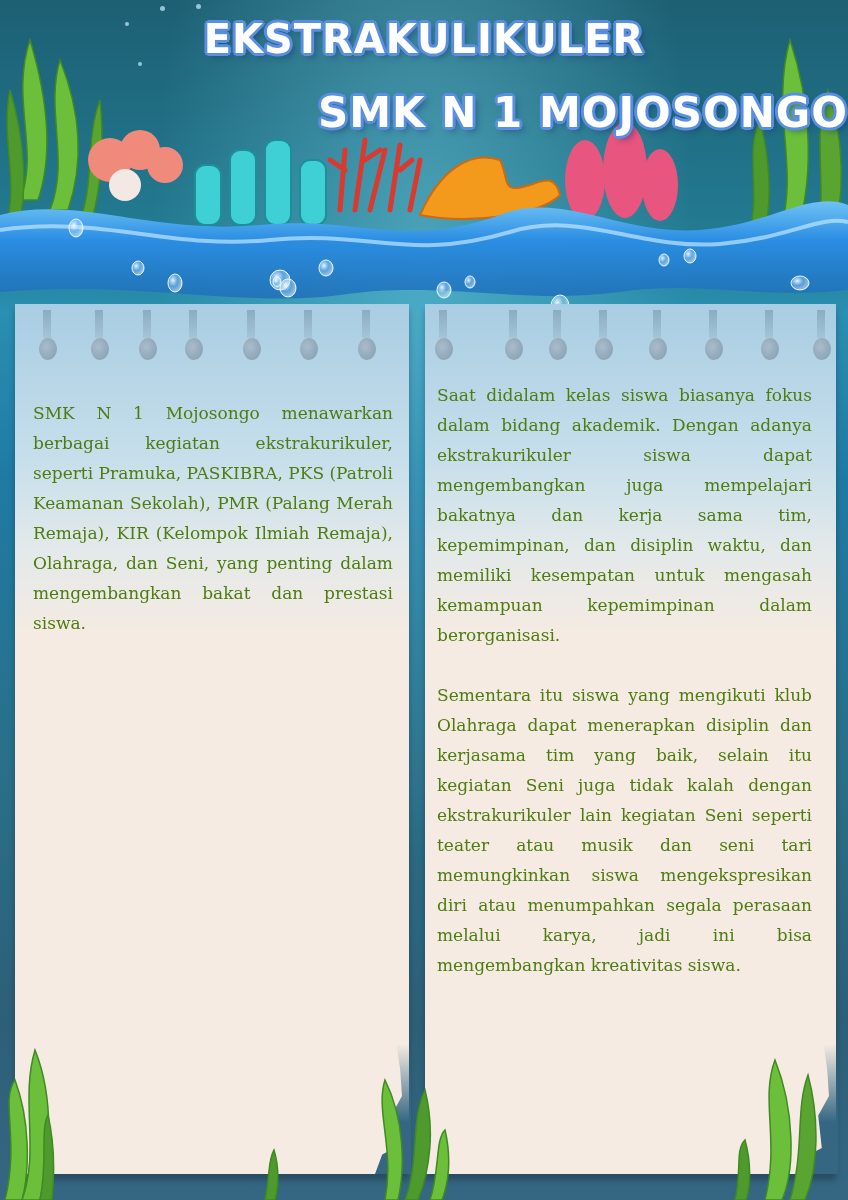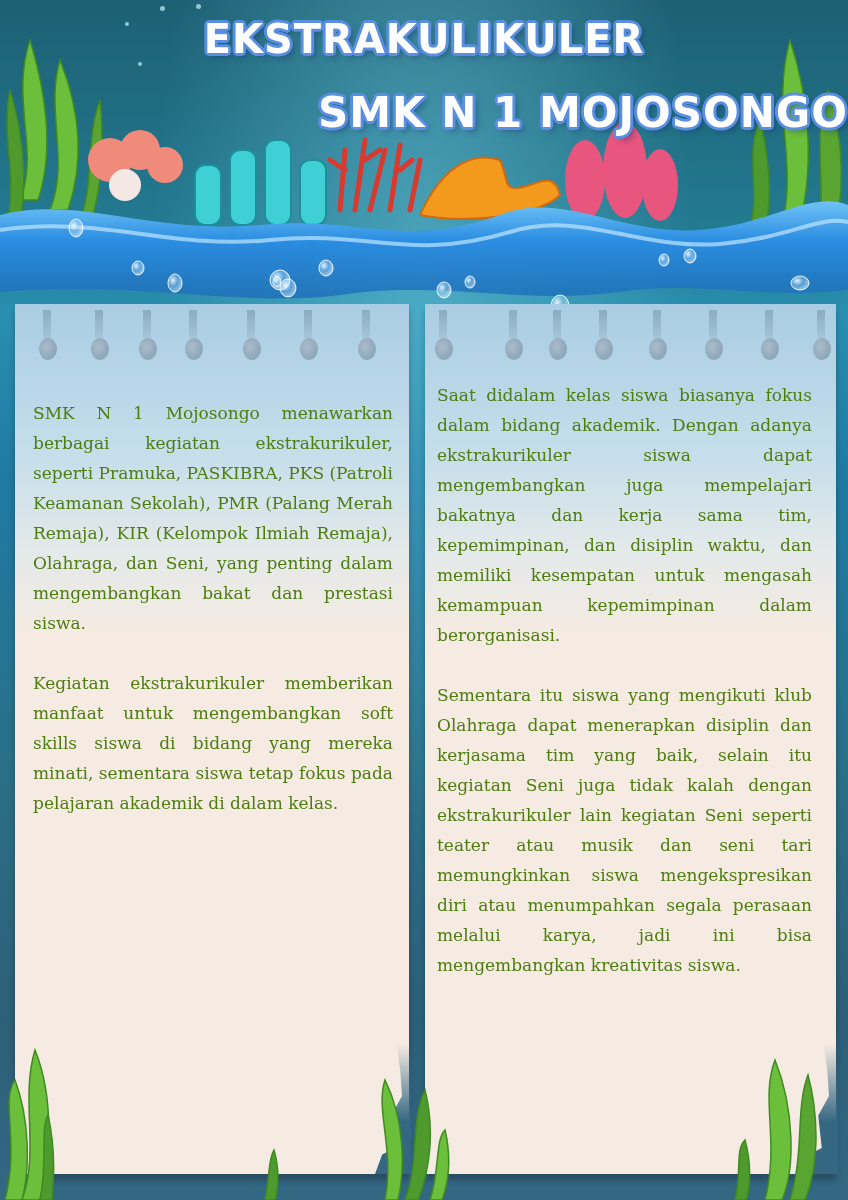--- a/index.html
+++ b/index.html
@@ -168,21 +168,20 @@
     <div class="hole" style="left:224px"></div>
     <div class="hole" style="left:280px"></div>
     <div class="hole" style="left:336px"></div>
     <div class="hole" style="left:388px"></div>
   </div>
   <div class="tear"></div>
 </div>
 
 <div class="text text-left">
   <p>SMK N 1 Mojosongo menawarkan berbagai kegiatan ekstrakurikuler, seperti Pramuka, PASKIBRA, PKS (Patroli Keamanan Sekolah), PMR (Palang Merah Remaja), KIR (Kelompok Ilmiah Remaja), Olahraga, dan Seni, yang penting dalam mengembangkan bakat dan prestasi siswa.</p>
-  <p>Kegiatan ekstrakurikuler memberikan manfaat untuk mengembangkan soft skills siswa di bidang yang mereka minati, sementara siswa tetap fokus pada pelajaran akademik di dalam kelas.</p>
 </div>
 
 <div class="text text-right">
   <p>Saat didalam kelas siswa biasanya fokus dalam bidang akademik. Dengan adanya ekstrakurikuler siswa dapat mengembangkan juga mempelajari bakatnya dan kerja sama tim, kepemimpinan, dan disiplin waktu, dan memiliki kesempatan untuk mengasah kemampuan kepemimpinan dalam berorganisasi.</p>
   <p>Sementara itu siswa yang mengikuti klub Olahraga dapat menerapkan disiplin dan kerjasama tim yang baik, selain itu kegiatan Seni juga tidak kalah dengan ekstrakurikuler lain kegiatan Seni seperti teater atau musik dan seni tari memungkinkan siswa mengekspresikan diri atau menumpahkan segala perasaan melalui karya, jadi ini bisa mengembangkan kreativitas siswa.</p>
 </div>
 
 <svg class="deco" viewBox="0 0 848 1200" xmlns="http://www.w3.org/2000/svg">
   <g fill="#6cbf3a" stroke="#3f8a22" stroke-width="1.5">
     <path d="M5,1200 C20,1140 0,1100 15,1080 C30,1120 30,1170 22,1200 Z"></path>

